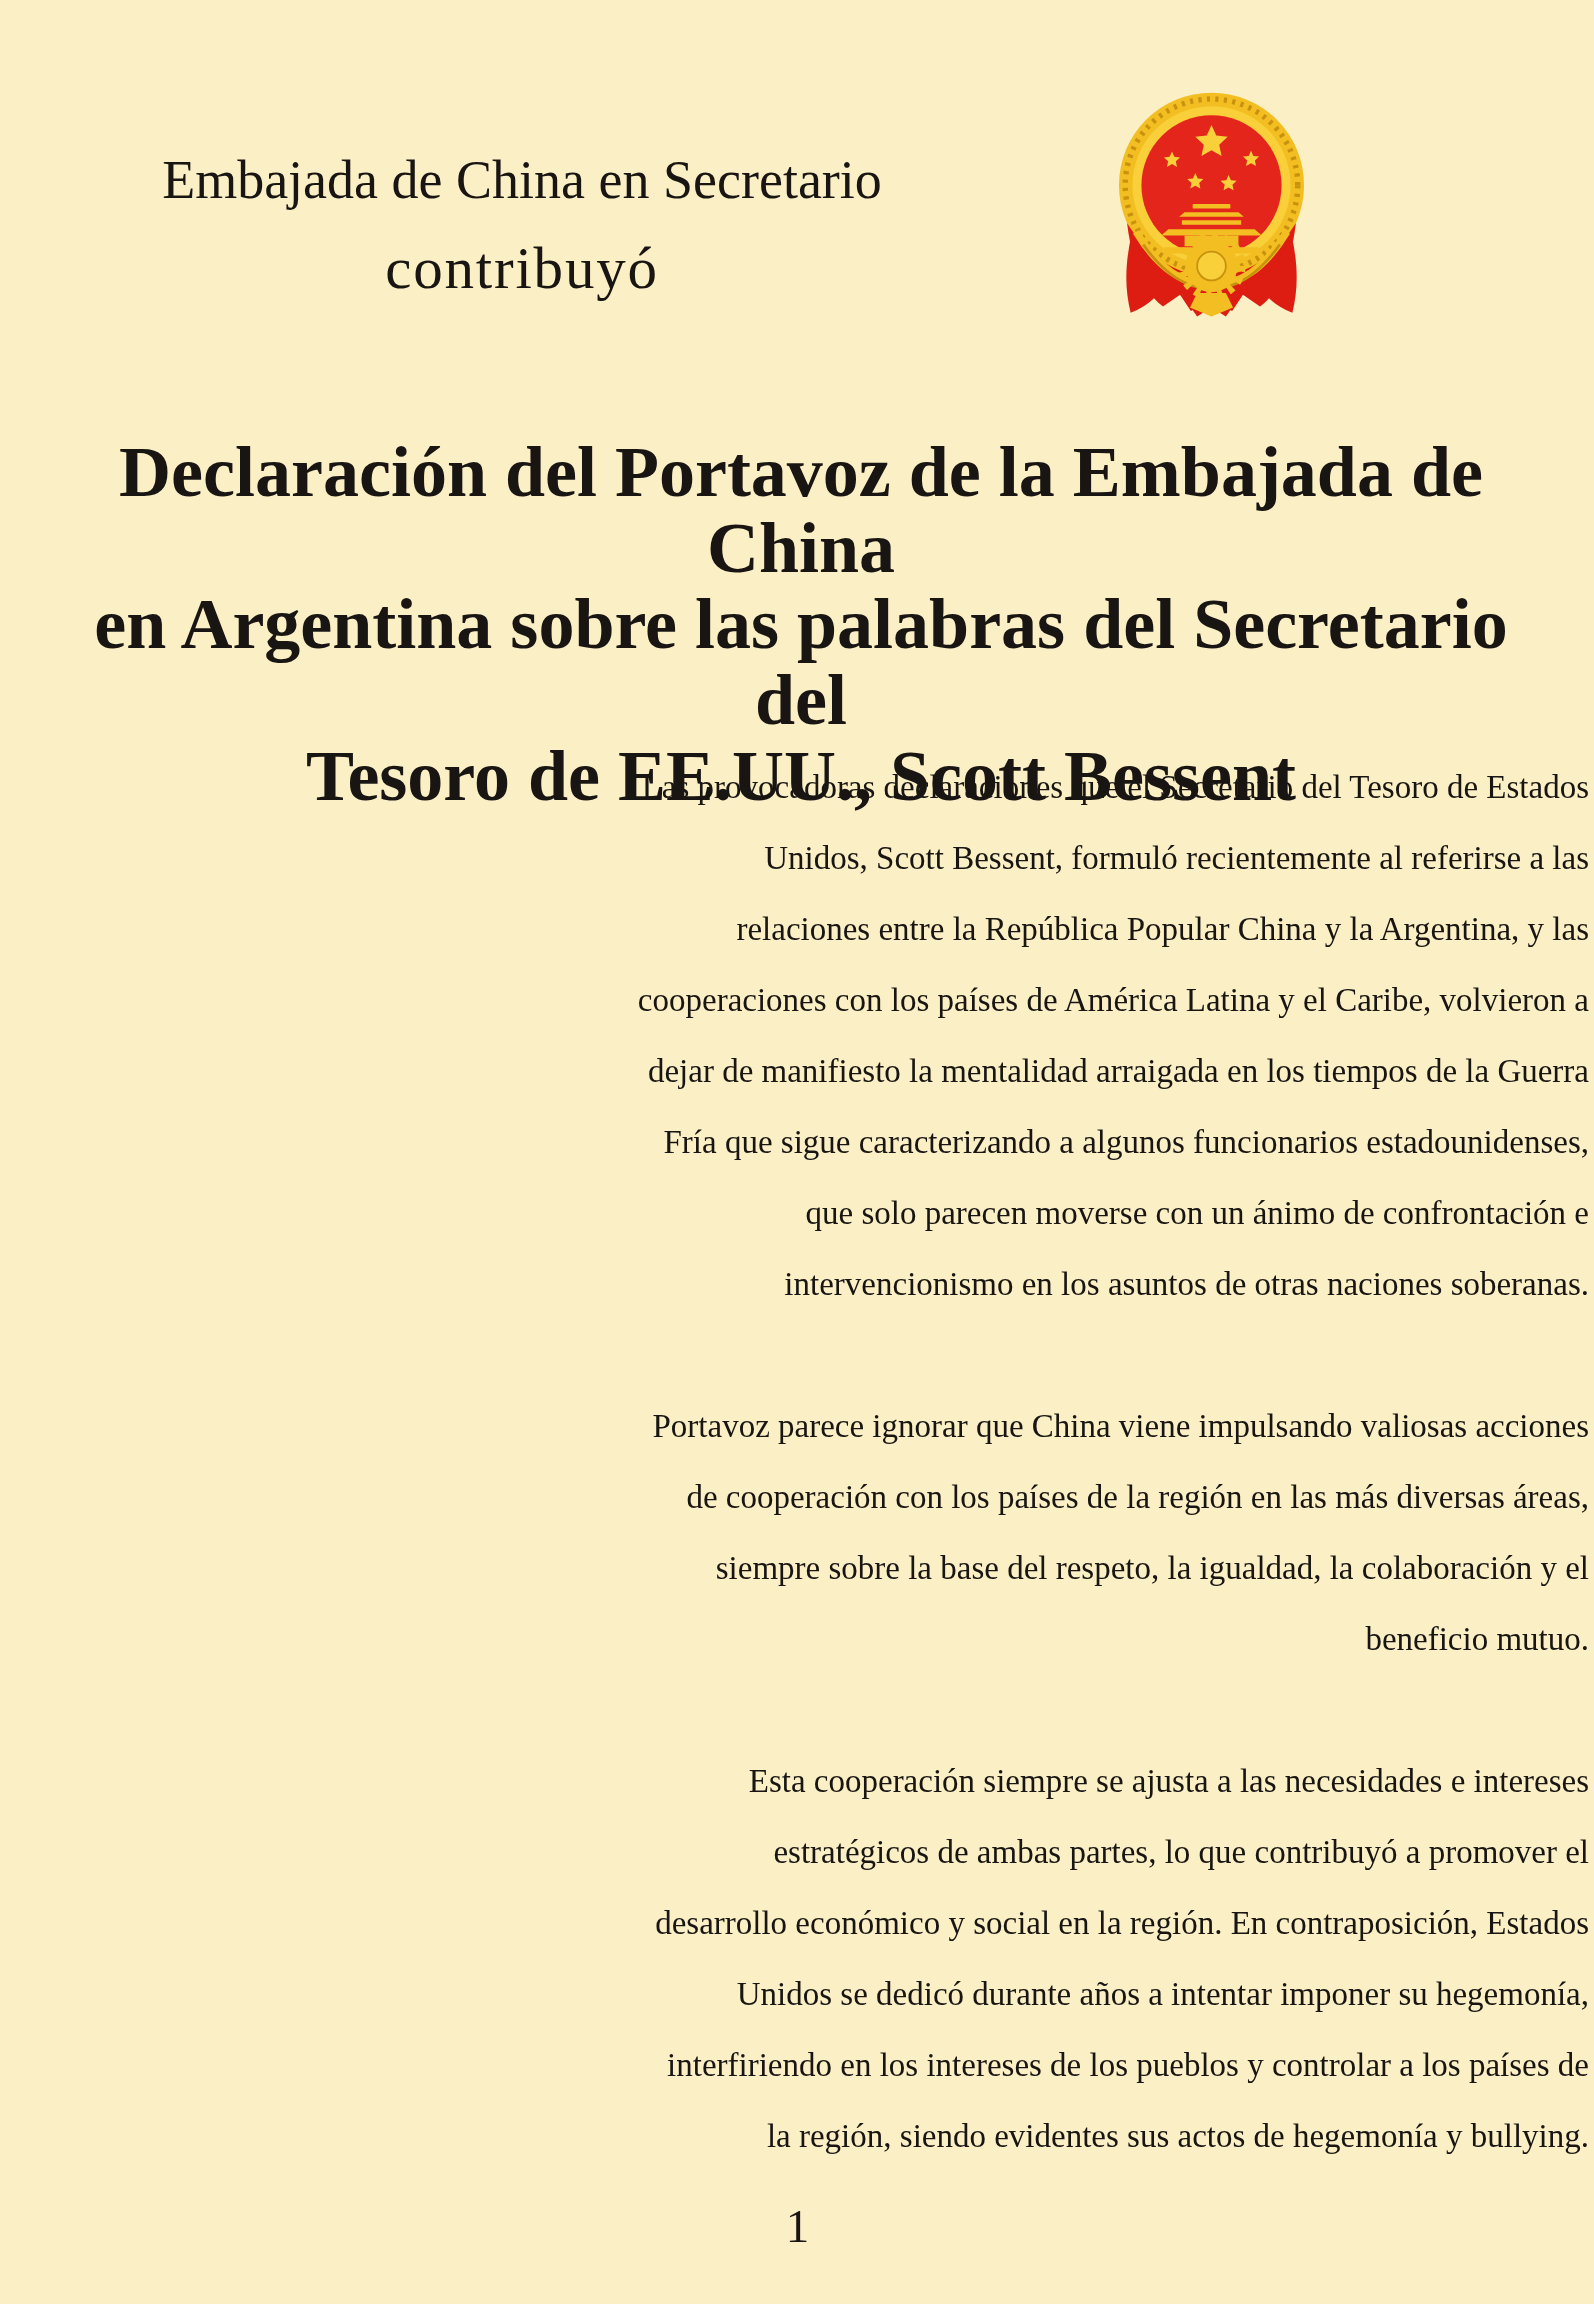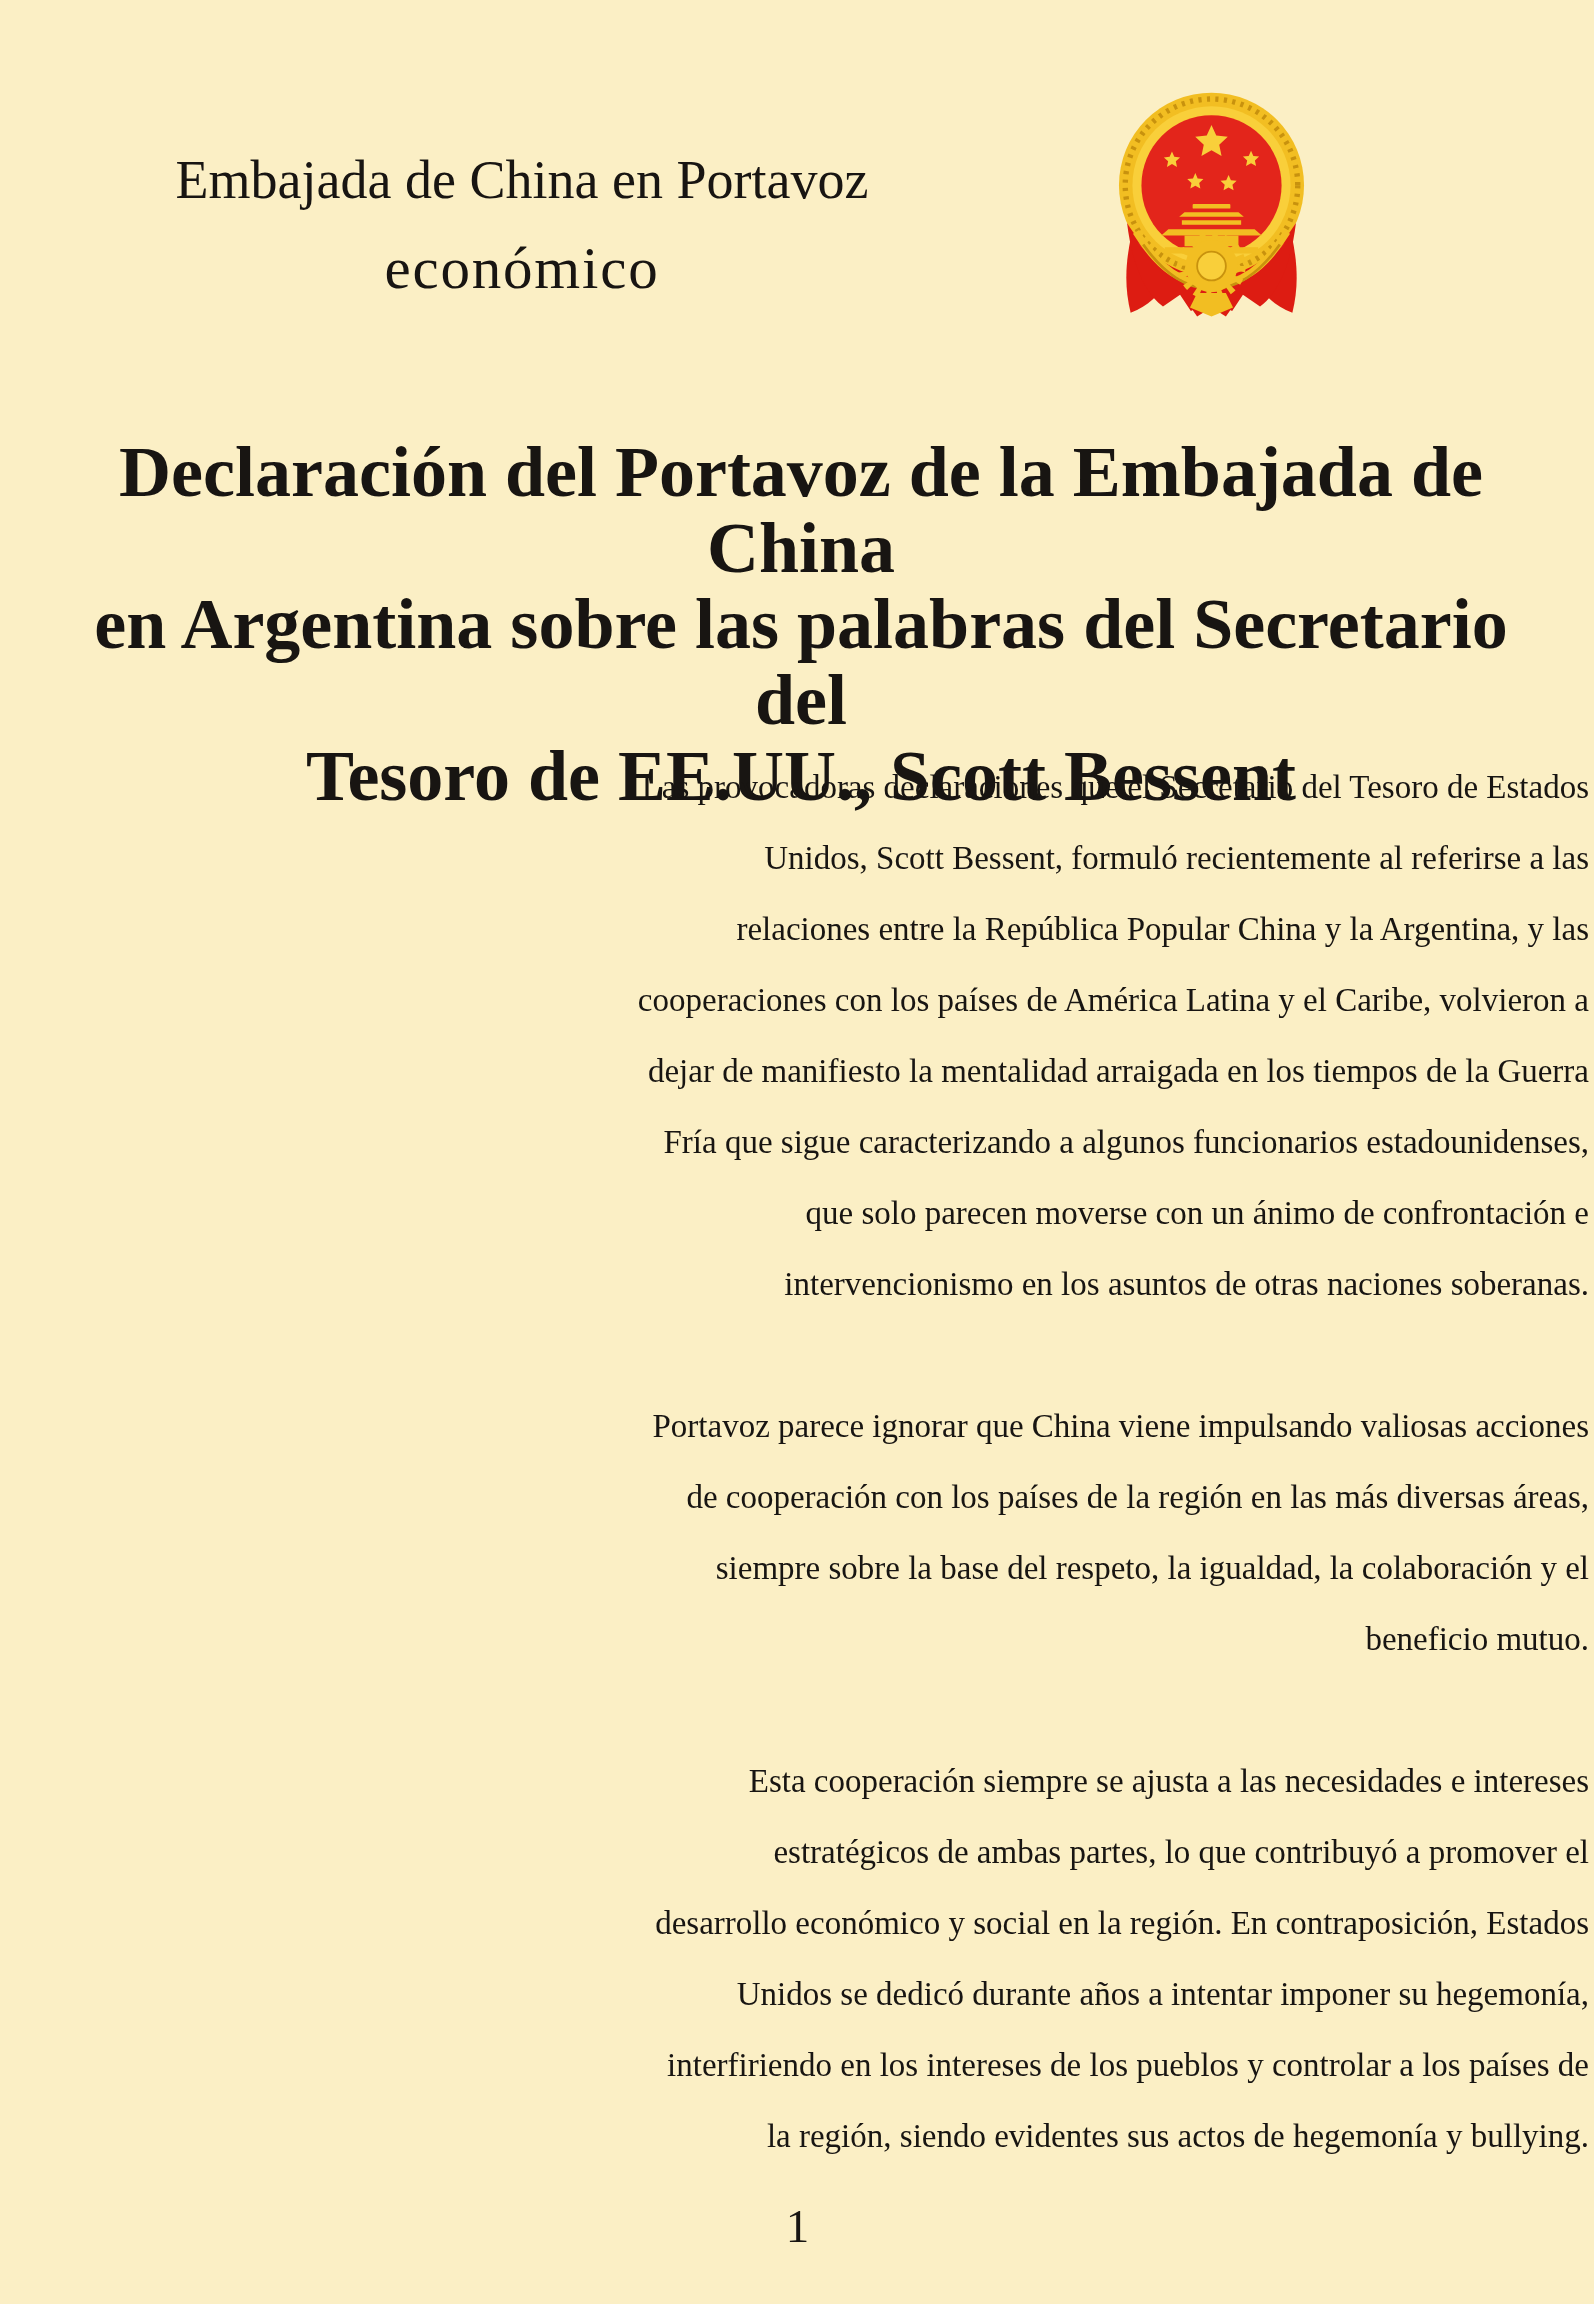--- a/index.html
+++ b/index.html
@@ -47,22 +47,22 @@
     text-align:center;font-size:47px;line-height:56px;
   }
 </style>
 </head>
 <body>
 
 <div class="page">
 
   <header>
     <div class="header-text">
-      <div class="header-es">Embajada de China en Portavoz</div>
-      <div class="header-zh">económico</div>
+      <div class="header-es">Embajada de China en Secretario</div>
+      <div class="header-zh">contribuyó</div>
     </div>
 
     <div class="emblem">
       <svg viewBox="0 0 228 256" aria-hidden="true">
 
         <path class="ribbon" d="M30 140 C18 185 16 215 24 248 C44 240 56 228 66 212 L48 158 Z"></path>
         <path class="ribbon" d="M198 140 C210 185 212 215 204 248 C184 240 172 228 162 212 L180 158 Z"></path>
 
         <circle class="gold" cx="114" cy="106" r="103"></circle>
         <circle cx="114" cy="106" r="96" fill="none" stroke="var(--em-gold-dark)" stroke-width="6" stroke-dasharray="3.5 6"></circle>

